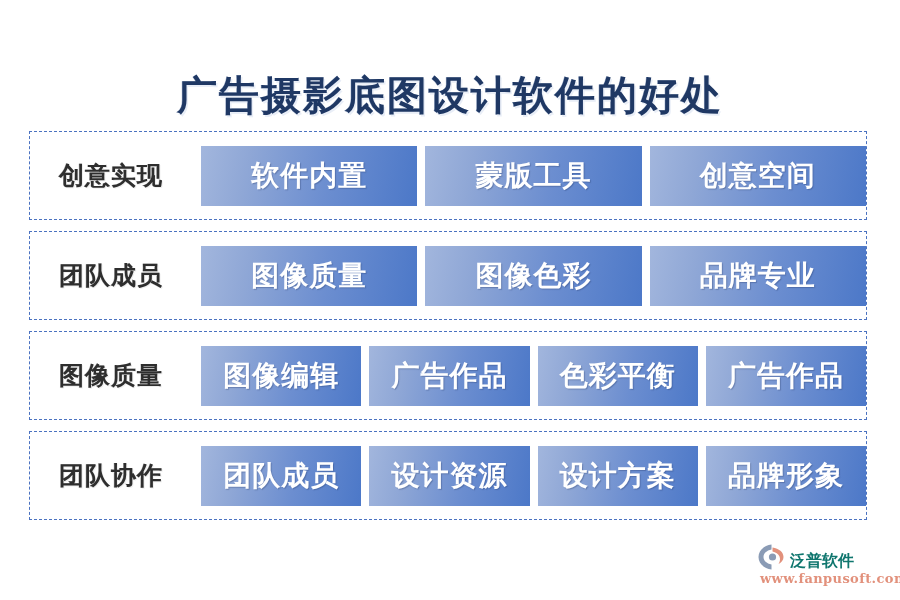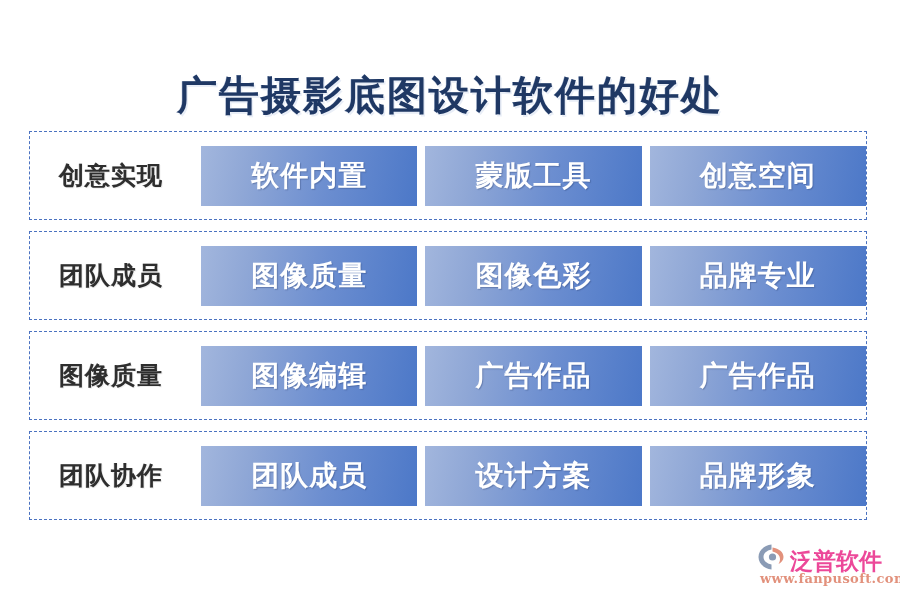--- a/index.html
+++ b/index.html
@@ -106,23 +106,23 @@
     height: 30px;
   }
   .logo-mark {
     width: 30px;
     height: 28px;
     margin-right: 3px;
     flex: 0 0 auto;
   }
   .logo-word {
     font-family: "DejaVu Sans", "Liberation Sans", sans-serif;
-    font-size: 23px;
-    font-weight: bold;
-    color: #ec4899;
+    font-size: 16px;
+    font-weight: bold;
+    color: #0f766e;
     letter-spacing: 0px;
     line-height: 28px;
     white-space: nowrap;
     margin-top: 8px;
   }
   .logo-url {
     font-family: "DejaVu Serif", "Liberation Serif", serif;
     font-size: 13px;
     font-weight: bold;
     color: #e2917c;
@@ -157,28 +157,30 @@
         <div class="chip">图像色彩</div>
         <div class="chip">品牌专业</div>
       </div>
     </div>
 
     <div class="row">
       <div class="row-label">图像质量</div>
       <div class="chips">
         <div class="chip">图像编辑</div>
         <div class="chip">广告作品</div>
+        <div class="chip">色彩平衡</div>
         <div class="chip">广告作品</div>
       </div>
     </div>
 
     <div class="row">
       <div class="row-label">团队协作</div>
       <div class="chips">
         <div class="chip">团队成员</div>
+        <div class="chip">设计资源</div>
         <div class="chip">设计方案</div>
         <div class="chip">品牌形象</div>
       </div>
     </div>
 
   </div>
 
   <div class="logo">
     <div class="logo-top">
       <span class="logo-mark">

